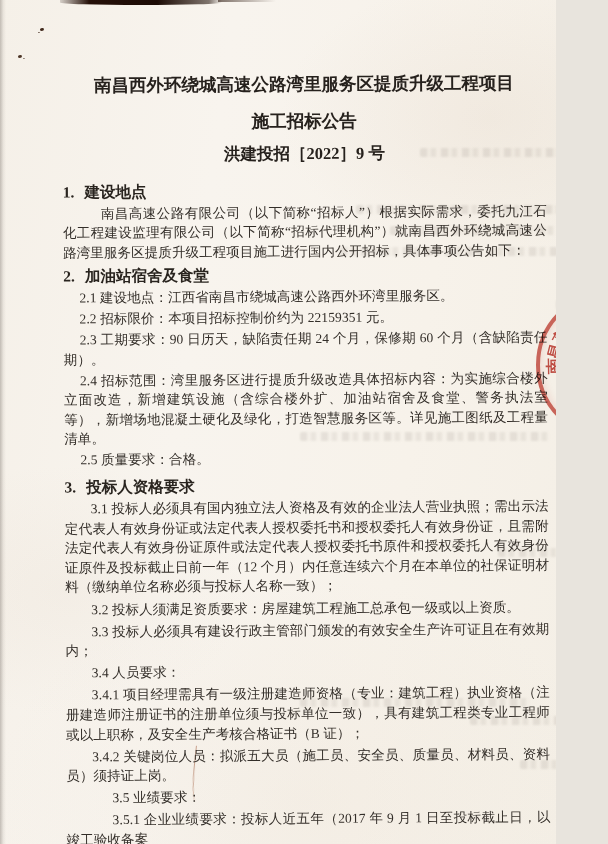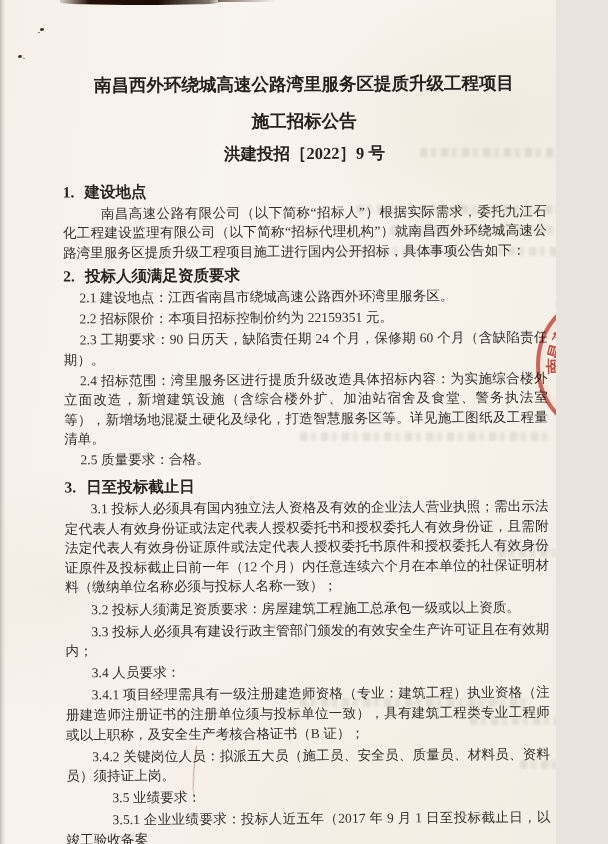--- a/index.html
+++ b/index.html
@@ -131,28 +131,28 @@
   <div class="smudge" style="left:520px; top:760px; width:80px;"></div>
 
   <div class="content">
     <h1 class="title1">南昌西外环绕城高速公路湾里服务区提质升级工程项目</h1>
     <h1 class="title2">施工招标公告</h1>
     <div class="docnum">洪建投招［2022］9 号</div>
 
     <h2 class="sec-heading h1"><span class="num">1.</span><span>建设地点</span></h2>
     <p class="body-p p-indent-xl">南昌高速公路有限公司（以下简称“招标人”）根据实际需求，委托九江石化工程建设监理有限公司（以下简称“招标代理机构”）就南昌西外环绕城高速公路湾里服务区提质升级工程项目施工进行国内公开招标，具体事项公告如下：</p>
 
-    <h2 class="sec-heading h2"><span class="num">2.</span><span>投标人须满足资质要求</span></h2>
+    <h2 class="sec-heading h2"><span class="num">2.</span><span>加油站宿舍及食堂</span></h2>
     <p class="body-p p-indent-sm">2.1 建设地点：江西省南昌市绕城高速公路西外环湾里服务区。</p>
     <p class="body-p p-indent-sm">2.2 招标限价：本项目招标控制价约为 22159351 元。</p>
     <p class="body-p p-indent-sm">2.3 工期要求：90 日历天，缺陷责任期 24 个月，保修期 60 个月（含缺陷责任期）。</p>
     <p class="body-p p-indent-sm">2.4 招标范围：湾里服务区进行提质升级改造具体招标内容：为实施综合楼外立面改造，新增建筑设施（含综合楼外扩、加油站宿舍及食堂、警务执法室等），新增场地混凝土硬化及绿化，打造智慧服务区等。详见施工图纸及工程量清单。</p>
     <p class="body-p p-indent-sm">2.5 质量要求：合格。</p>
 
-    <h2 class="sec-heading h3"><span class="num">3.</span><span>日至投标截止日</span></h2>
+    <h2 class="sec-heading h3"><span class="num">3.</span><span>投标人资格要求</span></h2>
     <div class="sec3">
       <p class="body-p p-indent-md">3.1 投标人必须具有国内独立法人资格及有效的企业法人营业执照；需出示法定代表人有效身份证或法定代表人授权委托书和授权委托人有效身份证，且需附法定代表人有效身份证原件或法定代表人授权委托书原件和授权委托人有效身份证原件及投标截止日前一年（12 个月）内任意连续六个月在本单位的社保证明材料（缴纳单位名称必须与投标人名称一致）；</p>
       <p class="body-p p-indent-md">3.2 投标人须满足资质要求：房屋建筑工程施工总承包一级或以上资质。</p>
       <p class="body-p p-indent-md">3.3 投标人必须具有建设行政主管部门颁发的有效安全生产许可证且在有效期内；</p>
       <p class="body-p p-indent-md">3.4 人员要求：</p>
       <p class="body-p p-indent-md">3.4.1 项目经理需具有一级注册建造师资格（专业：建筑工程）执业资格（注册建造师注册证书的注册单位须与投标单位一致），具有建筑工程类专业工程师或以上职称，及安全生产考核合格证书（B 证）；</p>
       <p class="body-p p-indent-md">3.4.2 关键岗位人员：拟派五大员（施工员、安全员、质量员、材料员、资料员）须持证上岗。</p>
       <p class="body-p p-indent-lg gap-sm">3.5 业绩要求：</p>
       <p class="body-p p-indent-lg gap-md">3.5.1 企业业绩要求：投标人近五年（2017 年 9 月 1 日至投标截止日，以竣工验收备案</p>
     </div>

